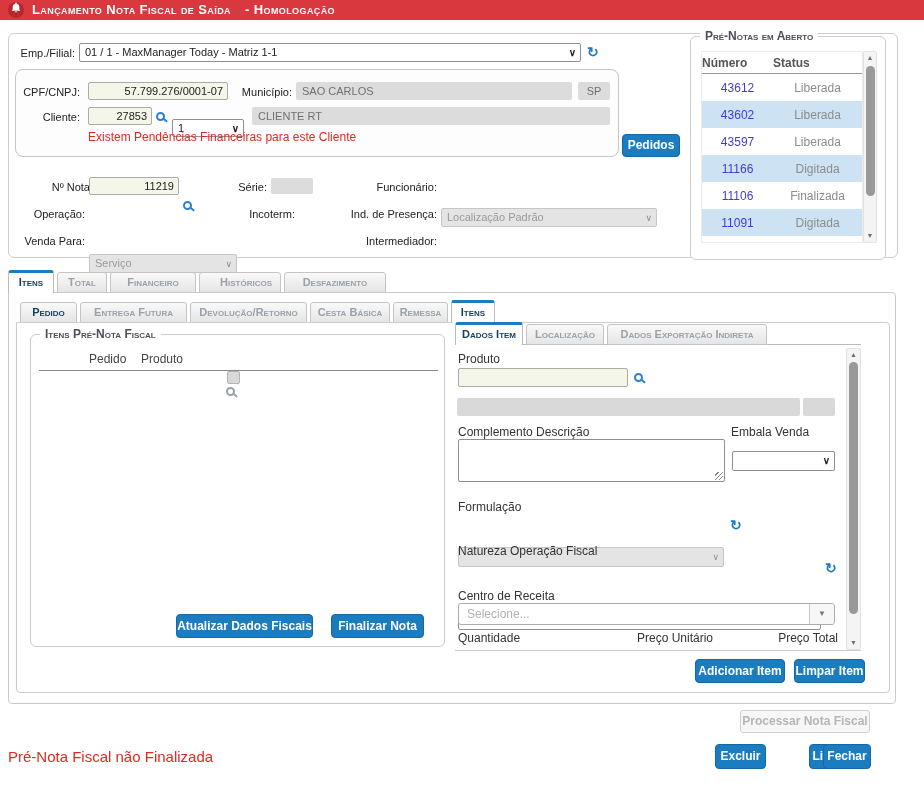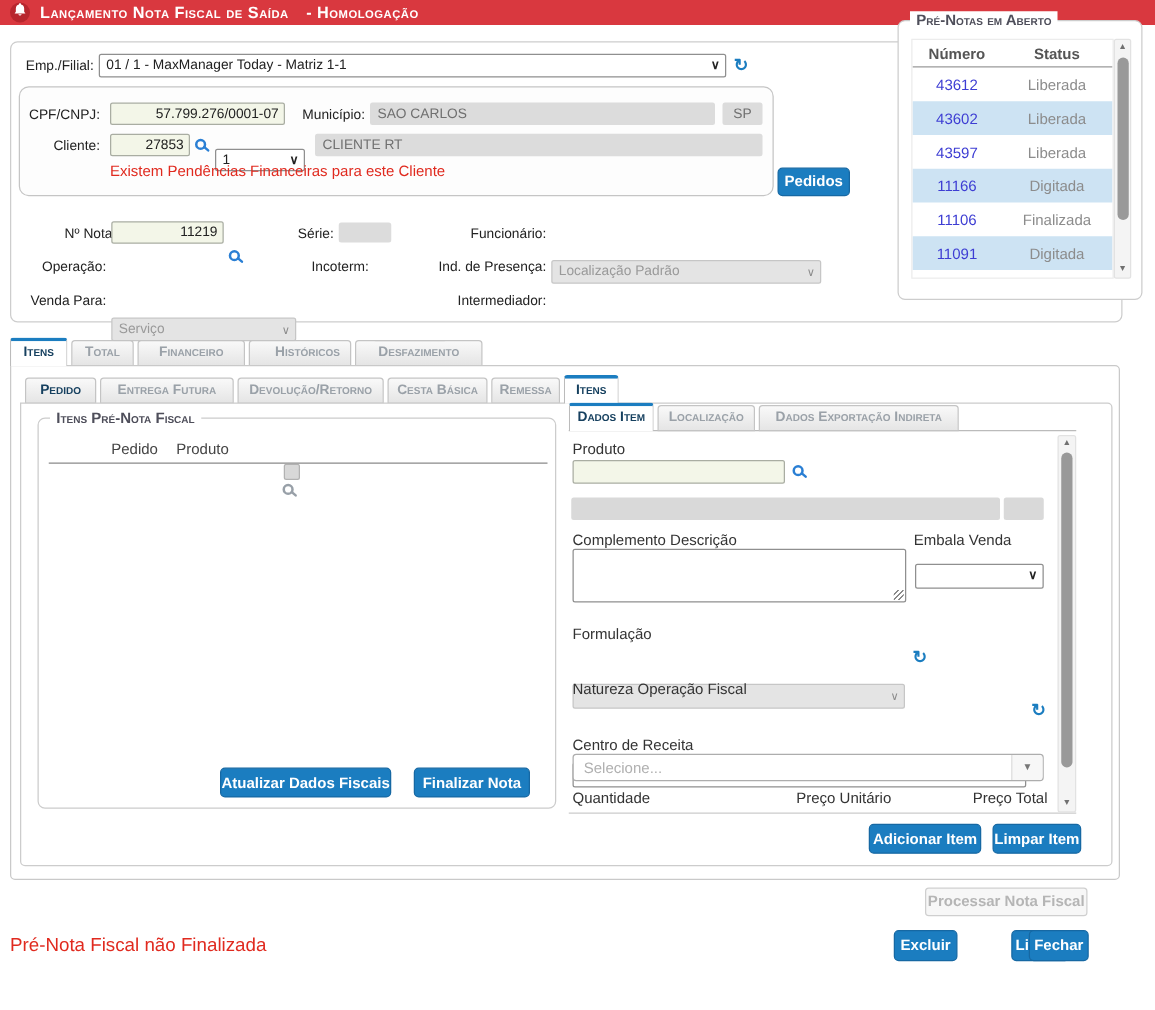--- a/index.html
+++ b/index.html
@@ -37,21 +37,21 @@
   .fs { border:1px solid #c5c5c5; border-radius:8px; background:#fdfdfd; }
   .legend { position:absolute; top:-8px; left:9px; background:#fff; padding:0 5px; font-weight:bold; font-size:12px; color:#4e4e5a; white-space:nowrap; }
 
   
   .tab { position:absolute; text-align:center; font-weight:bold; font-size:11px; border-radius:3px 3px 0 0; white-space:nowrap; cursor:pointer; }
   .tab.off { background:linear-gradient(#f9f9f9,#e5e5e5); border:1px solid #c4c4c4; color:#9aa1a8; height:21px; line-height:19px; }
   .tab.on { background:#fff; border:1px solid #bbb; border-top:3px solid #1b7dc0; border-bottom:none; color:#16405f; height:23px; line-height:19px; z-index:3; }
   .tab.darktext { color:#16405f; }
 
   
-  .pn-hcell { font-weight:bold; font-size:12px; color:#555; text-align:center; line-height:22px; }
+  .pn-hcell { font-weight:bold; font-size:12px; color:#555; line-height:22px; }
   .pn-row { display:flex; height:27px; align-items:center; }
   .pn-row.alt { background:#cde3f3; }
   .pn-num { width:72px; text-align:center; font-size:12px; color:#3d3dd3; cursor:pointer; }
   .pn-st { width:90px; text-align:center; font-size:12px; color:#8c8c8c; }
 
   
   .sb { position:absolute; background:#f4f4f4; border:1px solid #e2e2e2; border-radius:2px; }
   .sb-arrow { position:absolute; left:0; width:100%; text-align:center; font-size:7px; color:#707070; height:12px; line-height:12px; cursor:pointer; }
   .sb-thumb { position:absolute; left:2px; width:9px; background:#999; border-radius:5px; cursor:pointer; }
 
@@ -147,21 +147,21 @@
     <div class="abs sel dis" style="left:432px;top:197px;width:216px;">
       <span>Sem Intermediador</span>
       <span class="chev">∨</span>
     </div>
   </div>
 
   
   <div class="abs btn-blue" style="left:622px;top:134px;width:58px;height:23px;line-height:21px;">Pedidos</div>
 
   
-  <div class="abs box" style="left:690px;top:16px;width:196px;height:224px;border-radius:6px;margin-left:28px;">
+  <div class="abs box" style="left:690px;top:36px;width:196px;height:224px;border-radius:6px;">
     <div class="legend sc">Pré-Notas em Aberto</div>
     <div class="abs" style="left:10px;top:14px;width:162px;height:192px;overflow:hidden;border:1px solid #ececec;background:#fff;">
       <div style="display:flex;height:22px;border-bottom:1px solid #9a9a9a;">
         <div class="pn-hcell" style="width:72px;">Número</div>
         <div class="pn-hcell" style="width:90px;">Status</div>
       </div>
       <div class="pn-row">
         <div class="pn-num">43612</div>
         <div class="pn-st">Liberada</div>
       </div>

